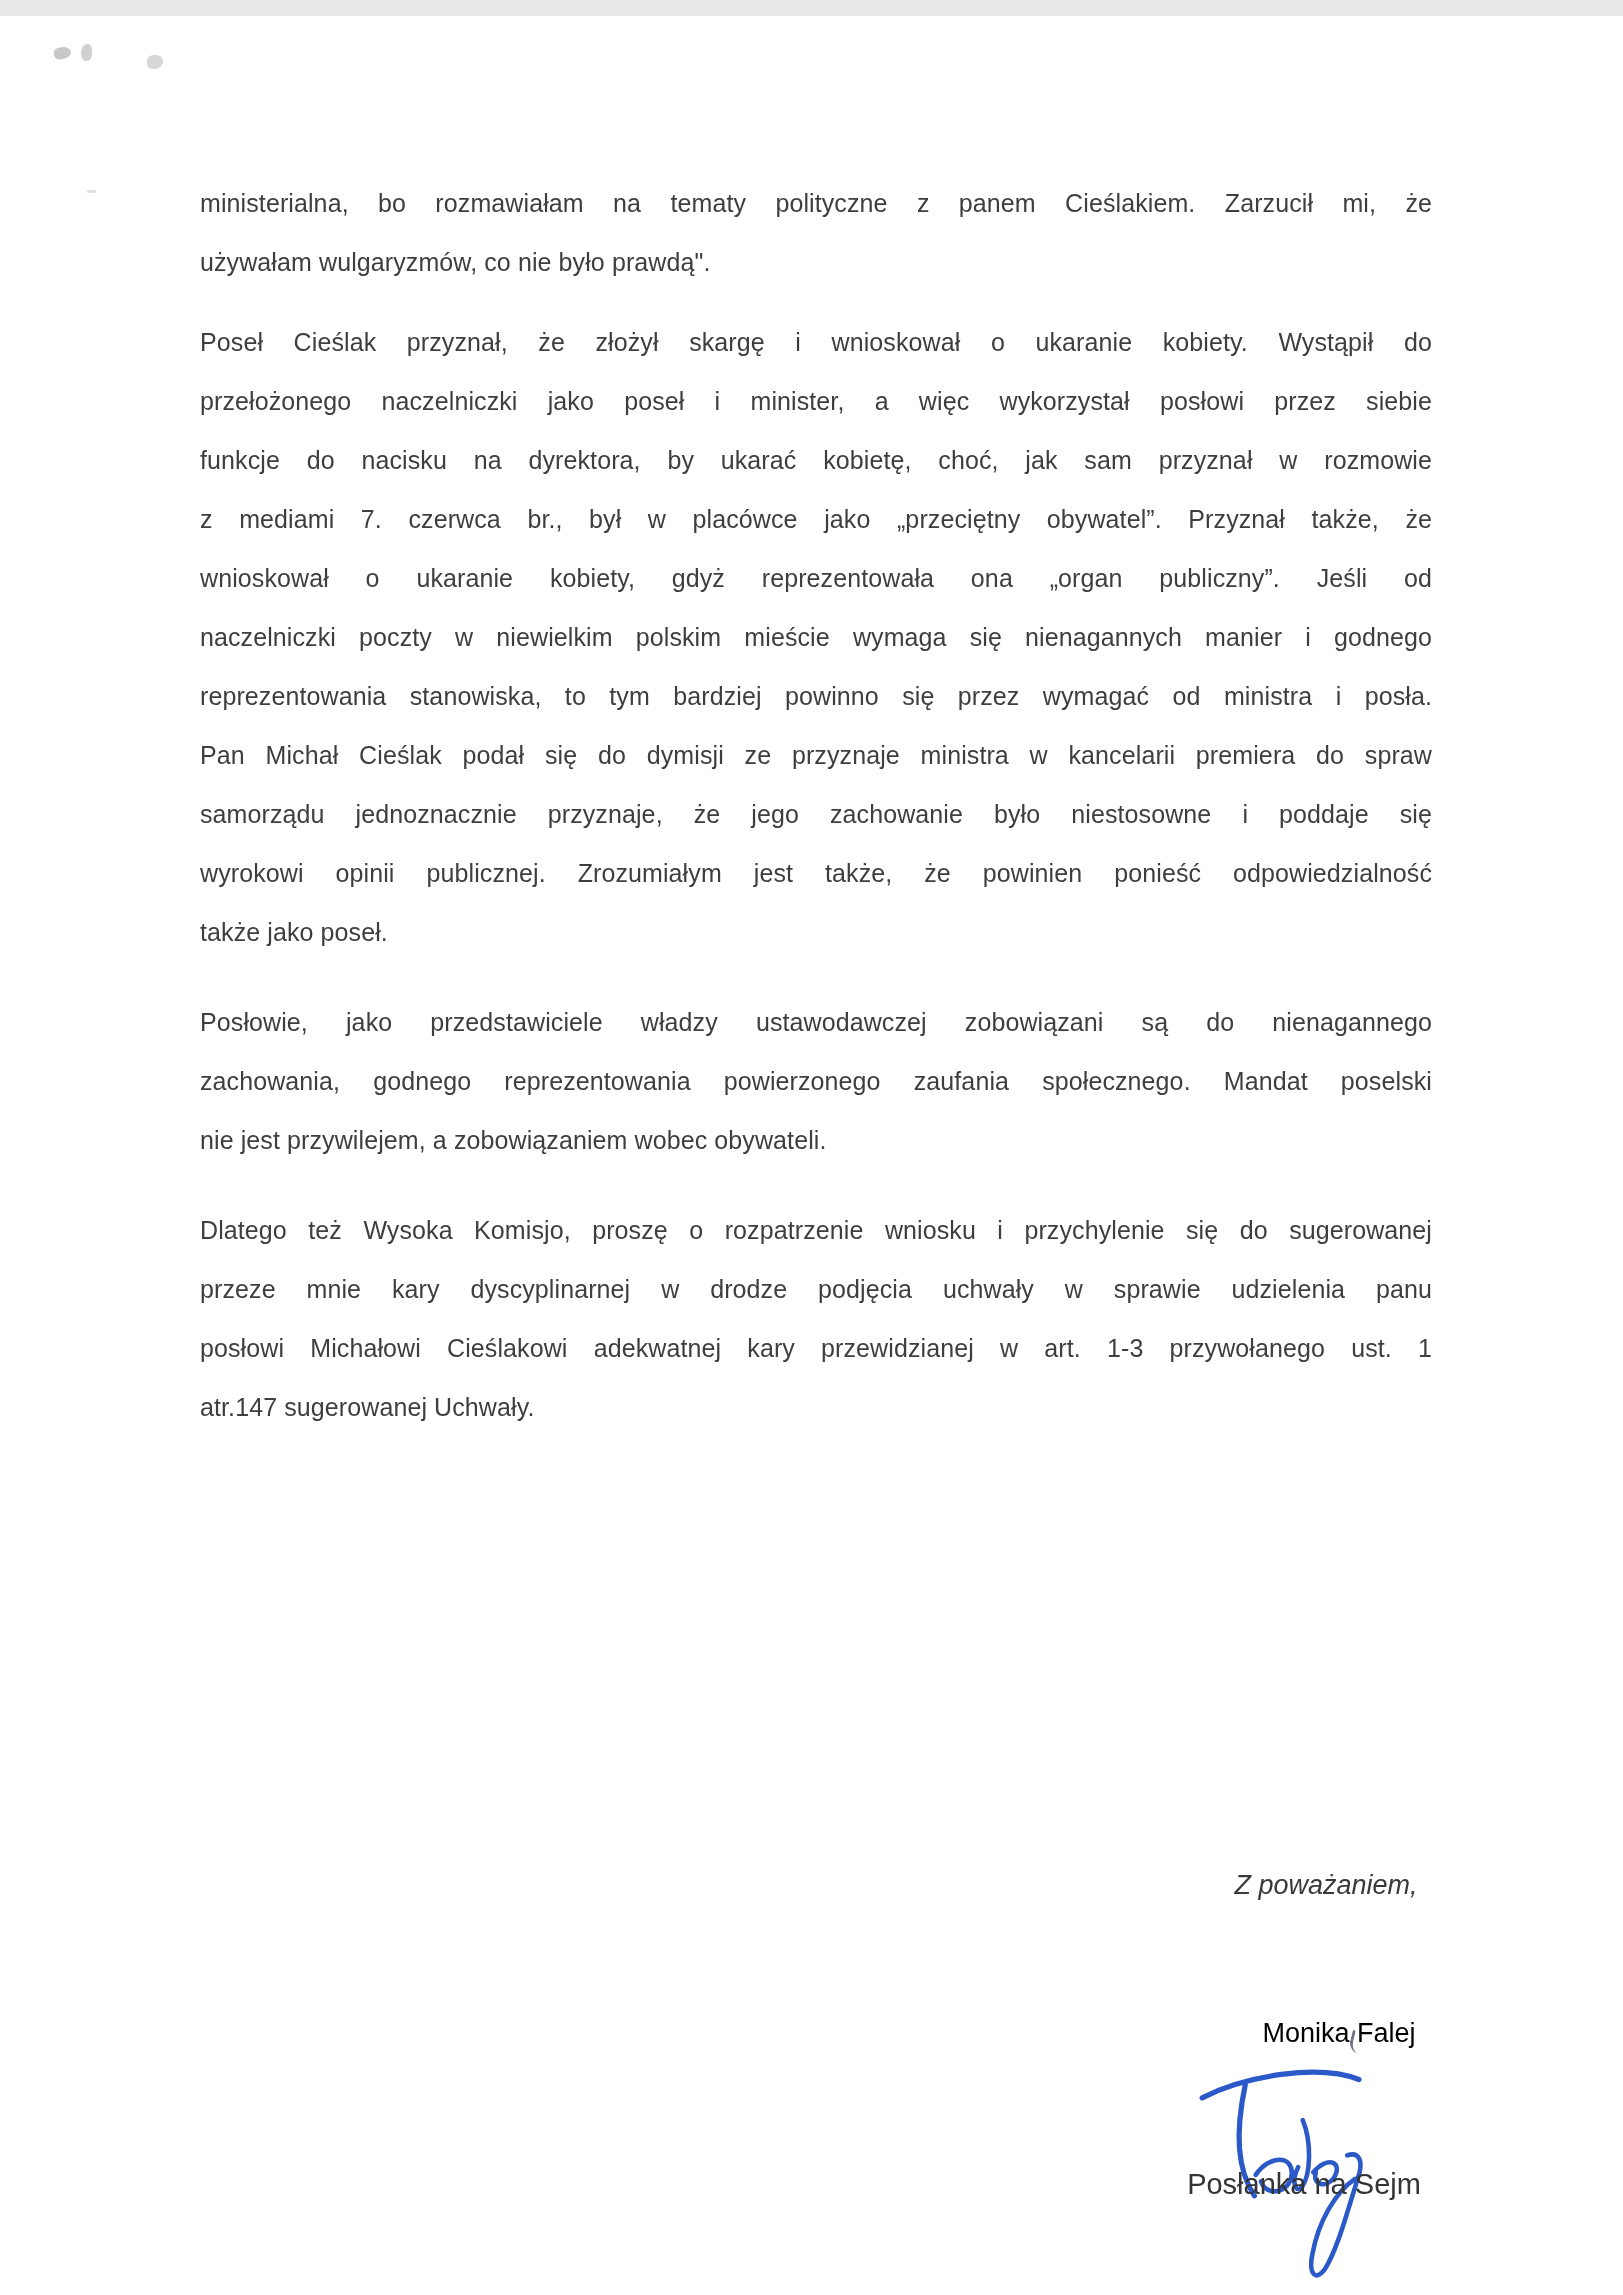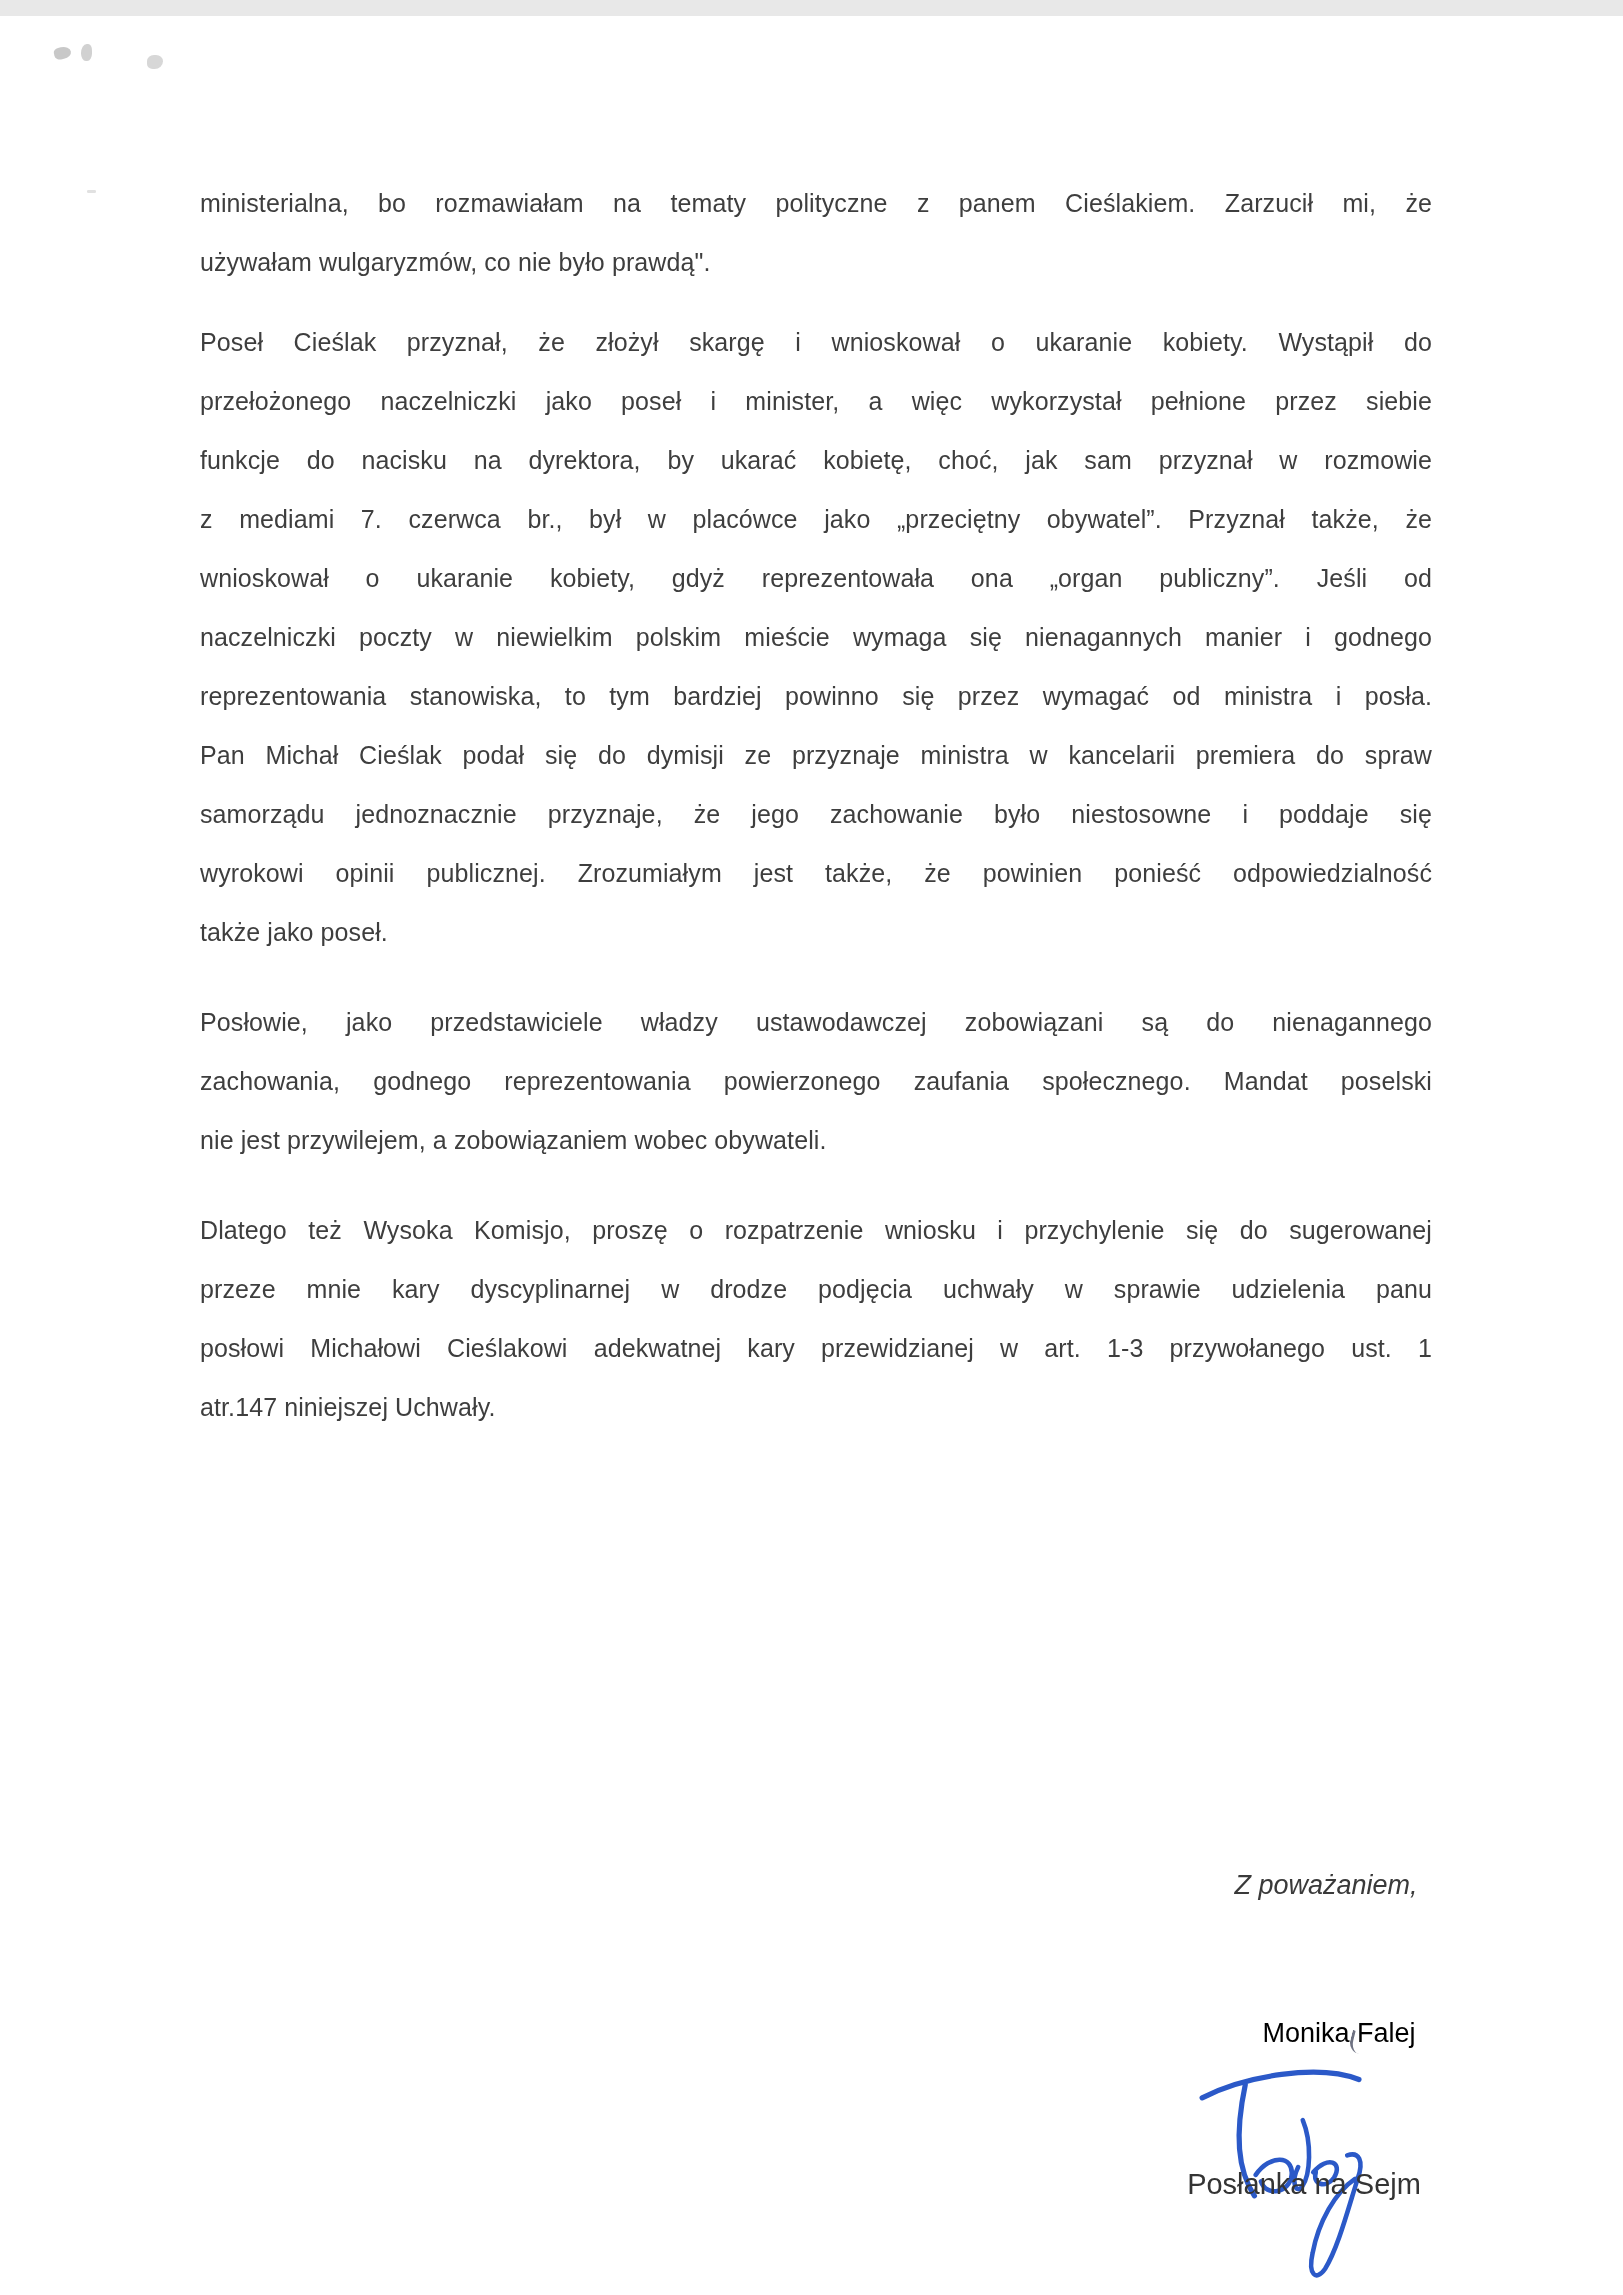--- a/index.html
+++ b/index.html
@@ -110,21 +110,21 @@
 
   <div class="textcol">
 
     <div class="para first">
       <div class="line">ministerialna, bo rozmawiałam na tematy polityczne z panem Cieślakiem. Zarzucił mi, że</div>
       <div class="line last">używałam wulgaryzmów, co nie było prawdą".</div>
     </div>
 
     <div class="para">
       <div class="line">Poseł Cieślak przyznał, że złożył skargę i wnioskował o ukaranie kobiety. Wystąpił do</div>
-      <div class="line">przełożonego naczelniczki jako poseł i minister, a więc wykorzystał pełnione przez siebie</div>
+      <div class="line">przełożonego naczelniczki jako poseł i minister, a więc wykorzystał posłowi przez siebie</div>
       <div class="line">funkcje do nacisku na dyrektora, by ukarać kobietę, choć, jak sam przyznał w rozmowie</div>
       <div class="line">z mediami 7. czerwca br., był w placówce jako „przeciętny obywatel”. Przyznał także, że</div>
       <div class="line">wnioskował o ukaranie kobiety, gdyż reprezentowała ona „organ publiczny”. Jeśli od</div>
       <div class="line">naczelniczki poczty w niewielkim polskim mieście wymaga się nienagannych manier i godnego</div>
       <div class="line">reprezentowania stanowiska, to tym bardziej powinno się przez wymagać od ministra i posła.</div>
       <div class="line">Pan Michał Cieślak podał się do dymisji ze przyznaje ministra w kancelarii premiera do spraw</div>
       <div class="line">samorządu jednoznacznie przyznaje, że jego zachowanie było niestosowne i poddaje się</div>
       <div class="line">wyrokowi opinii publicznej. Zrozumiałym jest także, że powinien ponieść odpowiedzialność</div>
       <div class="line last">także jako poseł.</div>
     </div>
@@ -132,21 +132,21 @@
     <div class="para">
       <div class="line">Posłowie, jako przedstawiciele władzy ustawodawczej zobowiązani są do nienagannego</div>
       <div class="line">zachowania, godnego reprezentowania powierzonego zaufania społecznego. Mandat poselski</div>
       <div class="line last">nie jest przywilejem, a zobowiązaniem wobec obywateli.</div>
     </div>
 
     <div class="para">
       <div class="line">Dlatego też Wysoka Komisjo, proszę o rozpatrzenie wniosku i przychylenie się do sugerowanej</div>
       <div class="line">przeze mnie kary dyscyplinarnej w drodze podjęcia uchwały w sprawie udzielenia panu</div>
       <div class="line">posłowi Michałowi Cieślakowi adekwatnej kary przewidzianej w art. 1-3 przywołanego ust. 1</div>
-      <div class="line last">atr.147 niniejszej Uchwały.</div>
+      <div class="line last">atr.147 sugerowanej Uchwały.</div>
     </div>
 
   </div>
 
   <div class="sig-closing">Z poważaniem,</div>
   <div class="sig-name">Monika Falej</div>
   <div class="pen-tick"></div>
 
   <svg class="sig-svg" viewBox="0 0 300 345" fill="none" xmlns="http://www.w3.org/2000/svg">
     <g stroke="#2b59c8" stroke-linecap="round" fill="none">

